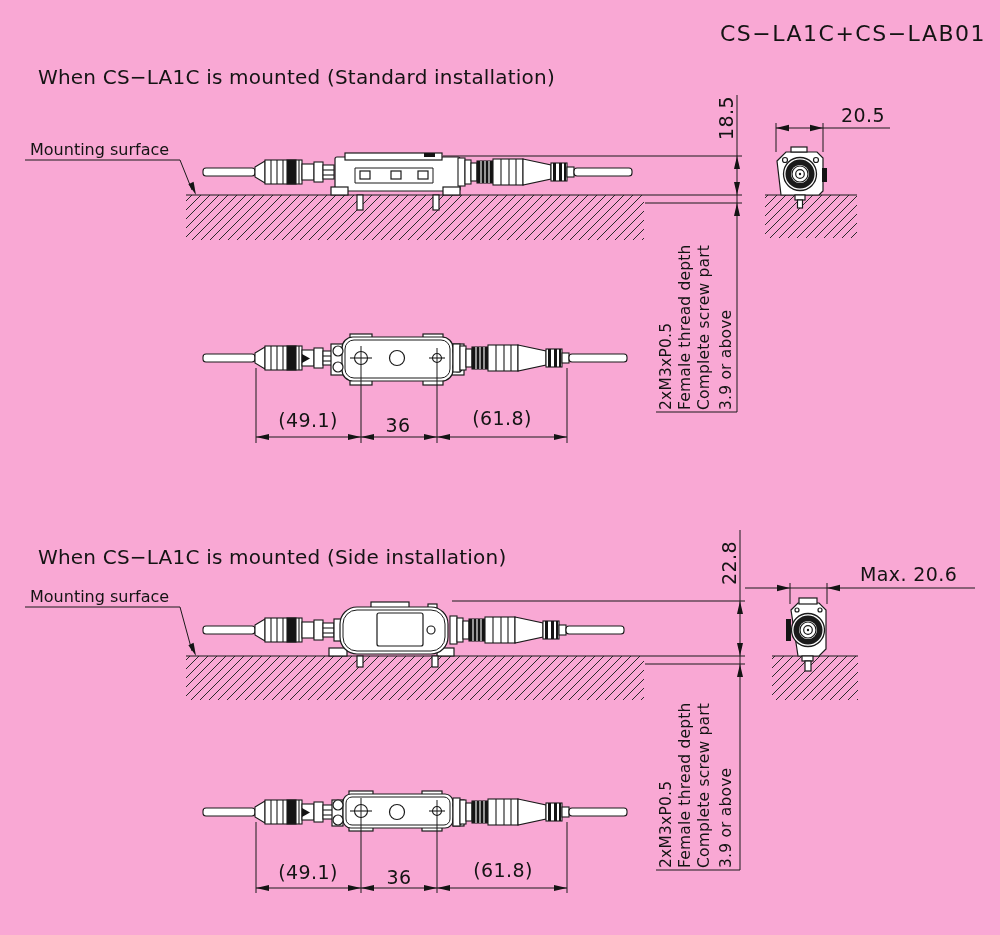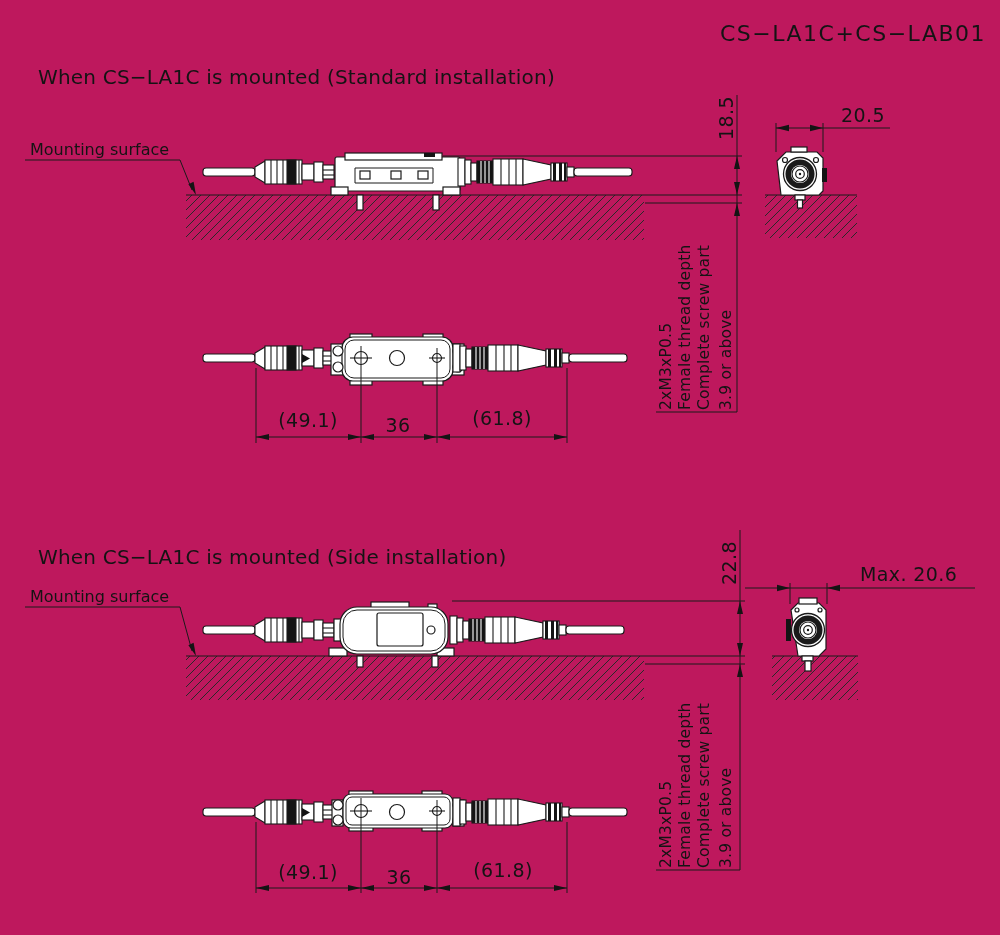--- a/index.html
+++ b/index.html
@@ -1,16 +1,16 @@
 <!DOCTYPE html>
 <html><head>
 <meta charset="utf-8">
 <style>
   html,body{margin:0;padding:0;background:#fff;}
-  #stage{position:relative;width:1000px;height:935px;background:#be185d;overflow:hidden;
+  #stage{position:relative;width:1000px;height:935px;background:#f9a8d4;overflow:hidden;
          font-family:"DejaVu Sans", sans-serif;}
   svg{display:block;}
   svg text{font-family:"DejaVu Sans", sans-serif;fill:#141414;}
   .t-header{font-size:22px;letter-spacing:1.5px;}
   .t-title{font-size:20px;letter-spacing:0.2px;}
   .t-label{font-size:16px;}
   .t-dim{font-size:19px;letter-spacing:0.4px;}
   .t-note{font-size:15.5px;letter-spacing:0.2px;}
   .ln{stroke:#1a1a1a;stroke-width:1.1;fill:none;}
   .thin{stroke:#1a1a1a;stroke-width:1;fill:none;}

